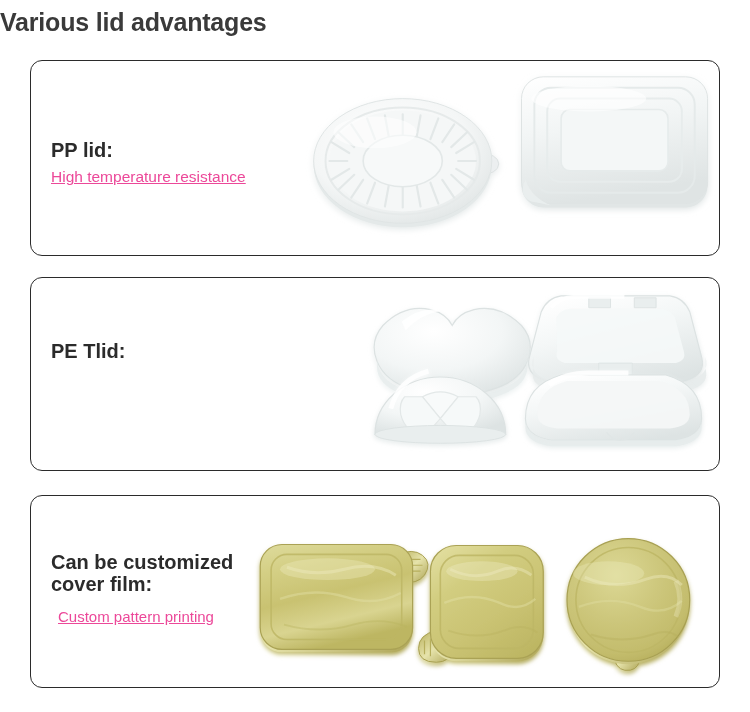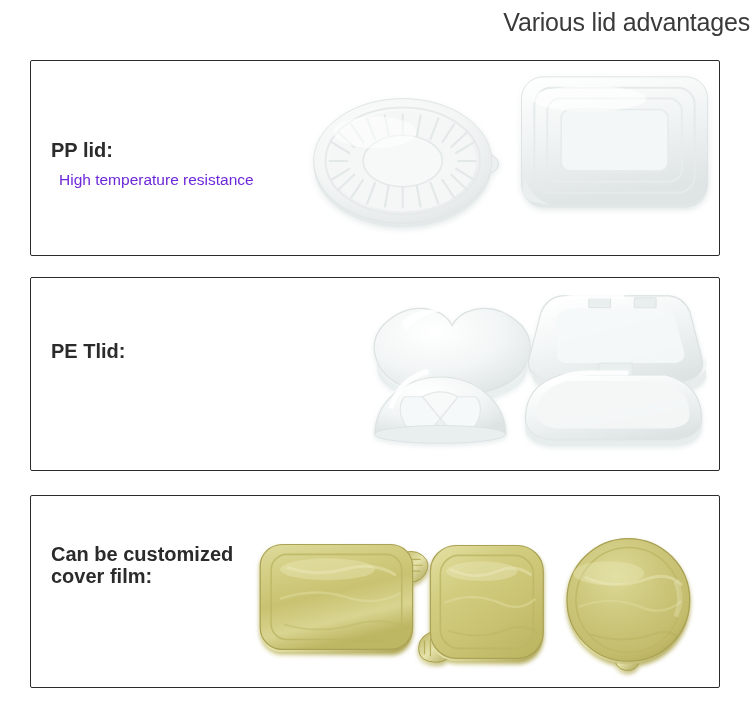--- a/index.html
+++ b/index.html
@@ -13,34 +13,34 @@
     position: relative;
     font-family: "Liberation Sans", sans-serif;
     overflow: hidden;
   }
 
   .page-title {
     position: absolute;
     top: 8px;
     left: 0;
     width: 750px;
-    text-align: right;
+    text-align: left;
     font-size: 25px;
-    font-weight: normal;
+    font-weight: bold;
     color: #3a3a3a;
     letter-spacing: -0.2px;
     font-family: "Liberation Sans", sans-serif;
   }
 
   .panel {
     position: absolute;
     left: 30px;
     width: 690px;
     border: 1.4px solid #2b2b2b;
-    border-radius: 2px;
+    border-radius: 12px;
     box-sizing: border-box;
     background: #ffffff;
     overflow: hidden;
   }
   #panel-1 { top: 60px;  height: 196px; }
   #panel-2 { top: 277px; height: 194px; padding-left: 44px; }
   #panel-3 { top: 495px; height: 193px; }
 
   .panel-text {
     position: absolute;
@@ -50,28 +50,29 @@
   .panel-heading {
     font-size: 20px;
     font-weight: bold;
     color: #2b2b2b;
     line-height: 1.12;
     margin: 0 0 5px 0;
     white-space: pre-line;
   }
   .panel-sub {
     font-size: 15.5px;
-    color: #6d28d9;
+    color: #ec4899;
     line-height: 1.45;
-    margin: 8px;
+    margin: 0;
     white-space: pre-line;
+    text-decoration: underline;
   }
   #text-1 { top: 78px; }
   #text-2 { top: 62px; }
-  #text-3 { top: 47px; }
+  #text-3 { top: 55px; }
   #text-3 .panel-sub { padding-left: 7px; font-size: 15px; margin-top: 10px;}
 
   .art {
     position: absolute;
     top: 0;
     left: 0;
     width: 690px;
     height: 100%;
     pointer-events: none;
   }
@@ -319,14 +320,15 @@
       <path d="M550 112 q32 -12 62 0 q24 10 42 -6" fill="none" stroke="#e0dda2" stroke-width="2.4" opacity="0.42"></path>
       <path d="M562 140 q32 10 62 0 q16 -6 26 2" fill="none" stroke="#b6ae5c" stroke-width="2" opacity="0.38"></path>
       <ellipse cx="580" cy="78" rx="36" ry="12" fill="#f0eec4" opacity="0.32"></ellipse>
       <path d="M648 86 q8 18 0 36" fill="none" stroke="#efecc2" stroke-width="5" opacity="0.35"></path>
     </g>
   </svg>
 
   <div class="panel-text" id="text-3">
     <div class="panel-heading">Can be customized
 cover film:</div>
+    <div class="panel-sub">Custom pattern printing</div>
   </div>
 </div>
 
 </body></html>

